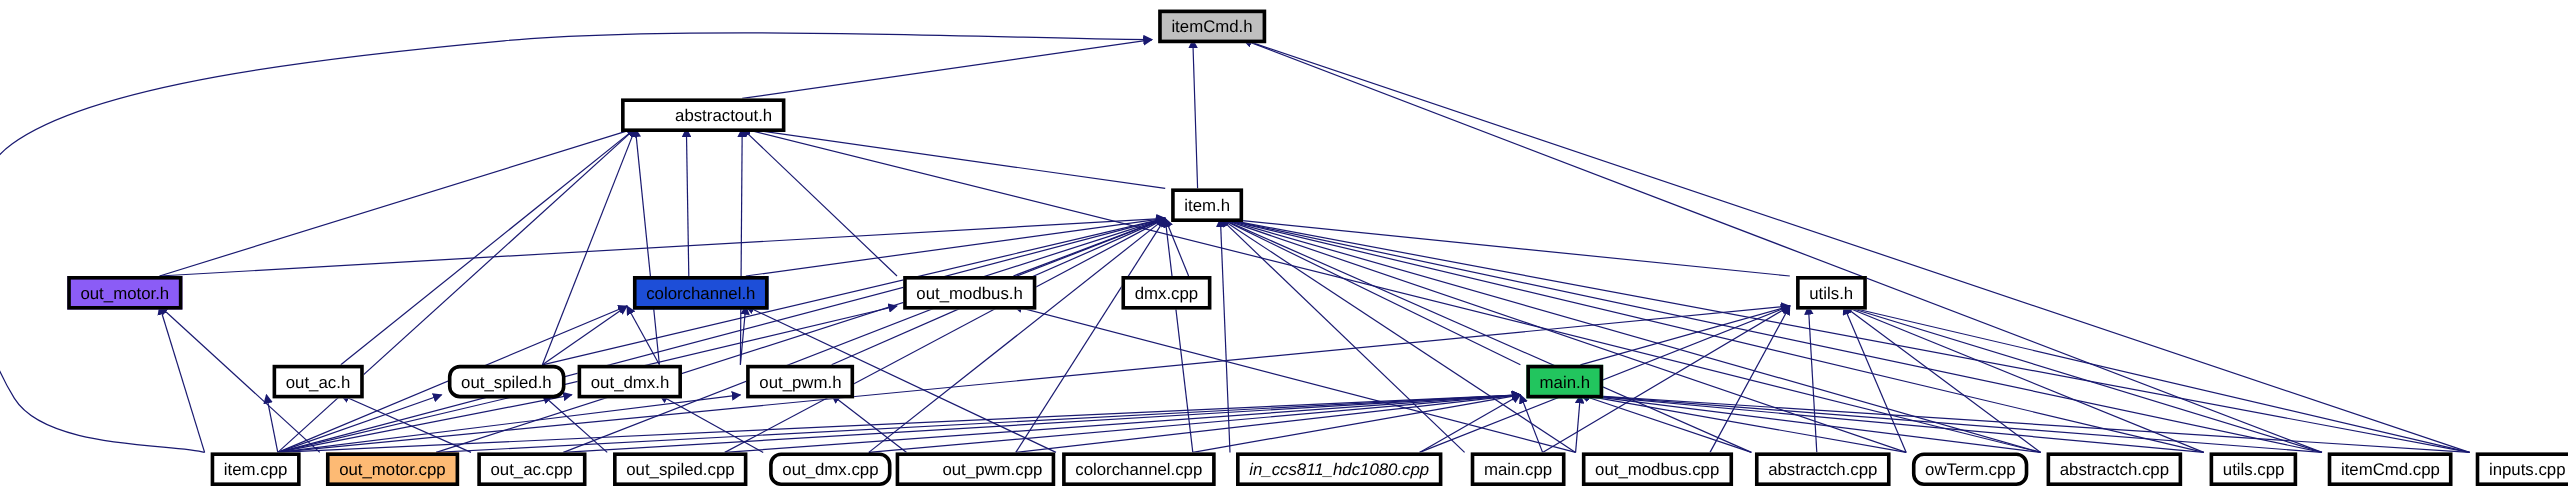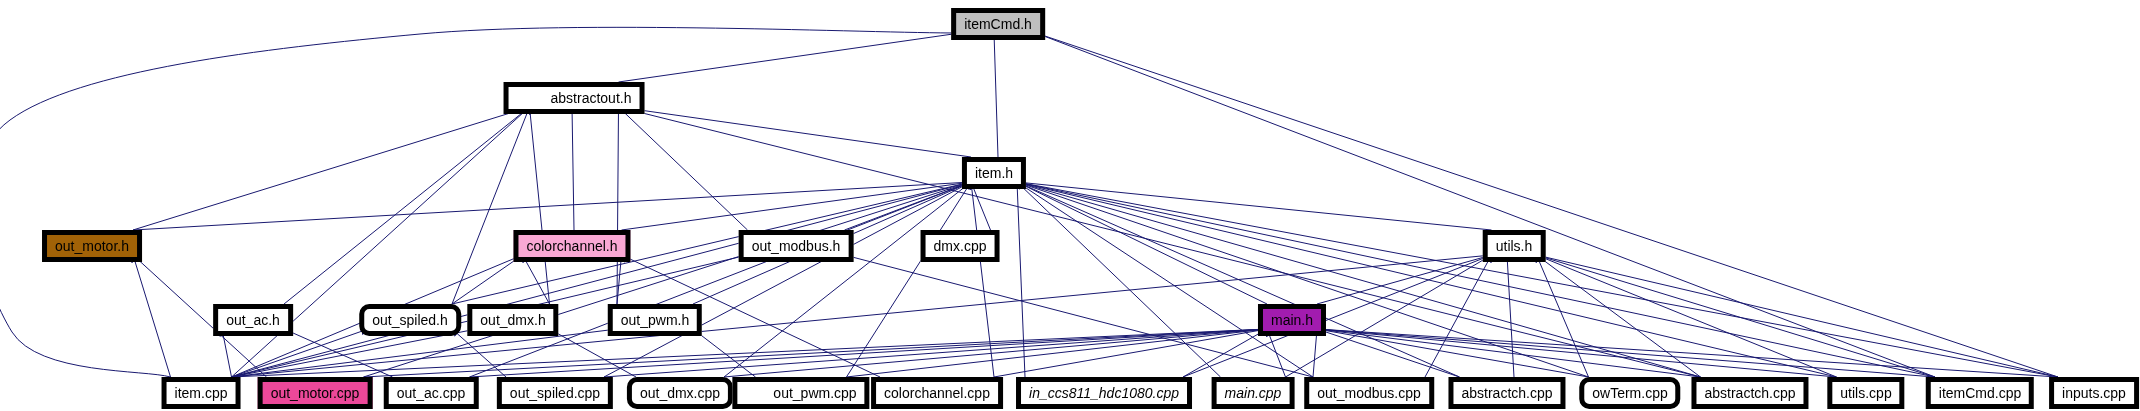--- a/index.html
+++ b/index.html
@@ -20,29 +20,30 @@
     left: 0;
     top: 0;
     width: 2140px;
     height: 411px;
     z-index: 1;
   }
   .node {
     position: absolute;
     transform: translateX(-50%);
     box-sizing: border-box;
-    border: 5px solid #1d4ed8;
+    border: 3px solid #1d4ed8;
     background: #ffffff;
     color: #000000;
     font-size: 14px;
     line-height: 16px;
     padding: 3px 8px 3px 8px;
     white-space: nowrap;
     z-index: 2;
     cursor: pointer;
+    margin-left: 12px;
   }
   .node.root {
     background: #bfbfbf;
   }
   .edge {
     fill: none;
     stroke-width: 1;
   }
 </style>
 </head>
@@ -136,39 +137,39 @@
       <path d="M231.5,377 L368,329" class="edge" stroke="#191970" marker-end="url(#arrow)"></path>
       <path d="M636,377 L549.5,329" class="edge" stroke="#191970" marker-end="url(#arrow)"></path>
       <path d="M231.5,377 L476.5,329" class="edge" stroke="#191970" marker-end="url(#arrow)"></path>
       <path d="M755.5,377 L693,329" class="edge" stroke="#191970" marker-end="url(#arrow)"></path>
       <path d="M231.5,377 L617,329" class="edge" stroke="#191970" marker-end="url(#arrow)"></path>
     </svg>
 
 <div class="node root" style="left: 998px; top: 8px; border-color: rgb(0, 0, 0); color: rgb(0, 0, 0); background: rgb(191, 191, 191);">itemCmd.h</div>
     <div class="node" style="left: 574px; top: 82px; border-color: rgb(0, 0, 0); color: rgb(0, 0, 0); background: rgb(255, 255, 255); padding-left: 42px;">abstractout.h</div>
     <div class="node" style="left: 994px; top: 157px; border-color: rgb(0, 0, 0); color: rgb(0, 0, 0); background: rgb(255, 255, 255);">item.h</div>
-    <div class="node" style="left: 92px; top: 230px; border-color: rgb(0, 0, 0); color: rgb(0, 0, 0); background: #a16207;">out_motor.h</div>
-    <div class="node" style="left: 572px; top: 230px; border-color: rgb(0, 0, 0); color: rgb(0, 0, 0); background: #f9a8d4;">colorchannel.h</div>
+    <div class="node" style="left: 92px; top: 230px; border-color: rgb(0, 0, 0); color: rgb(0, 0, 0); background: #8b5cf6;">out_motor.h</div>
+    <div class="node" style="left: 572px; top: 230px; border-color: rgb(0, 0, 0); color: rgb(0, 0, 0); background: #1d4ed8;">colorchannel.h</div>
     <div class="node" style="left: 796px; top: 230px; border-color: rgb(0, 0, 0); color: rgb(0, 0, 0); background: rgb(255, 255, 255);">out_modbus.h</div>
     <div class="node" style="left: 960px; top: 230px; border-color: rgb(0, 0, 0); color: rgb(0, 0, 0); background: rgb(255, 255, 255);">dmx.cpp</div>
     <div class="node" style="left: 1514px; top: 230px; border-color: rgb(0, 0, 0); color: rgb(0, 0, 0); background: rgb(255, 255, 255);">utils.h</div>
     <div class="node" style="left: 253px; top: 304px; border-color: rgb(0, 0, 0); color: rgb(0, 0, 0); background: rgb(255, 255, 255);">out_ac.h</div>
     <div class="node" style="left: 410px; top: 304px; border-color: rgb(0, 0, 0); color: rgb(0, 0, 0); background: rgb(255, 255, 255); border-radius: 10px;">out_spiled.h</div>
     <div class="node" style="left: 513px; top: 304px; border-color: rgb(0, 0, 0); color: rgb(0, 0, 0); background: rgb(255, 255, 255);">out_dmx.h</div>
     <div class="node" style="left: 655px; top: 304px; border-color: rgb(0, 0, 0); color: rgb(0, 0, 0); background: rgb(255, 255, 255);">out_pwm.h</div>
-    <div class="node" style="left: 1292px; top: 304px; border-color: rgb(0, 0, 0); color: rgb(0, 0, 0); background: #a21caf;">main.h</div>
+    <div class="node" style="left: 1292px; top: 304px; border-color: rgb(0, 0, 0); color: rgb(0, 0, 0); background: #22c55e;">main.h</div>
     <div class="node" style="left: 201px; top: 377px; border-color: rgb(0, 0, 0); color: rgb(0, 0, 0); background: rgb(255, 255, 255);">item.cpp</div>
-    <div class="node" style="left: 315px; top: 377px; border-color: rgb(0, 0, 0); color: rgb(0, 0, 0); background: #ec4899;">out_motor.cpp</div>
+    <div class="node" style="left: 315px; top: 377px; border-color: rgb(0, 0, 0); color: rgb(0, 0, 0); background: #fdba74;">out_motor.cpp</div>
     <div class="node" style="left: 431px; top: 377px; border-color: rgb(0, 0, 0); color: rgb(0, 0, 0); background: rgb(255, 255, 255);">out_ac.cpp</div>
     <div class="node" style="left: 555px; top: 377px; border-color: rgb(0, 0, 0); color: rgb(0, 0, 0); background: rgb(255, 255, 255);">out_spiled.cpp</div>
     <div class="node" style="left: 680px; top: 377px; border-color: rgb(0, 0, 0); color: rgb(0, 0, 0); background: rgb(255, 255, 255); border-radius: 10px;">out_dmx.cpp</div>
     <div class="node" style="left: 801px; top: 377px; border-color: rgb(0, 0, 0); color: rgb(0, 0, 0); background: rgb(255, 255, 255); padding-left: 36px;">out_pwm.cpp</div>
     <div class="node" style="left: 937px; top: 377px; border-color: rgb(0, 0, 0); color: rgb(0, 0, 0); background: rgb(255, 255, 255);">colorchannel.cpp</div>
     <div class="node" style="left: 1104px; top: 377px; border-color: rgb(0, 0, 0); color: rgb(0, 0, 0); background: rgb(255, 255, 255); font-style: italic;">in_ccs811_hdc1080.cpp</div>
-    <div class="node" style="left: 1253px; top: 377px; border-color: rgb(0, 0, 0); color: rgb(0, 0, 0); background: rgb(255, 255, 255); font-style: italic;">main.cpp</div>
+    <div class="node" style="left: 1253px; top: 377px; border-color: rgb(0, 0, 0); color: rgb(0, 0, 0); background: rgb(255, 255, 255);">main.cpp</div>
     <div class="node" style="left: 1369px; top: 377px; border-color: rgb(0, 0, 0); color: rgb(0, 0, 0); background: rgb(255, 255, 255);">out_modbus.cpp</div>
     <div class="node" style="left: 1507px; top: 377px; border-color: rgb(0, 0, 0); color: rgb(0, 0, 0); background: rgb(255, 255, 255);">abstractch.cpp</div>
     <div class="node" style="left: 1630px; top: 377px; border-color: rgb(0, 0, 0); color: rgb(0, 0, 0); background: rgb(255, 255, 255); border-radius: 10px;">owTerm.cpp</div>
     <div class="node" style="left: 1750px; top: 377px; border-color: rgb(0, 0, 0); color: rgb(0, 0, 0); background: rgb(255, 255, 255);">abstractch.cpp</div>
     <div class="node" style="left: 1866px; top: 377px; border-color: rgb(0, 0, 0); color: rgb(0, 0, 0); background: rgb(255, 255, 255);">utils.cpp</div>
     <div class="node" style="left: 1980px; top: 377px; border-color: rgb(0, 0, 0); color: rgb(0, 0, 0); background: rgb(255, 255, 255);">itemCmd.cpp</div>
     <div class="node" style="left: 2094px; top: 377px; border-color: rgb(0, 0, 0); color: rgb(0, 0, 0); background: rgb(255, 255, 255);">inputs.cpp</div>
   </div>
 
 </body></html>

